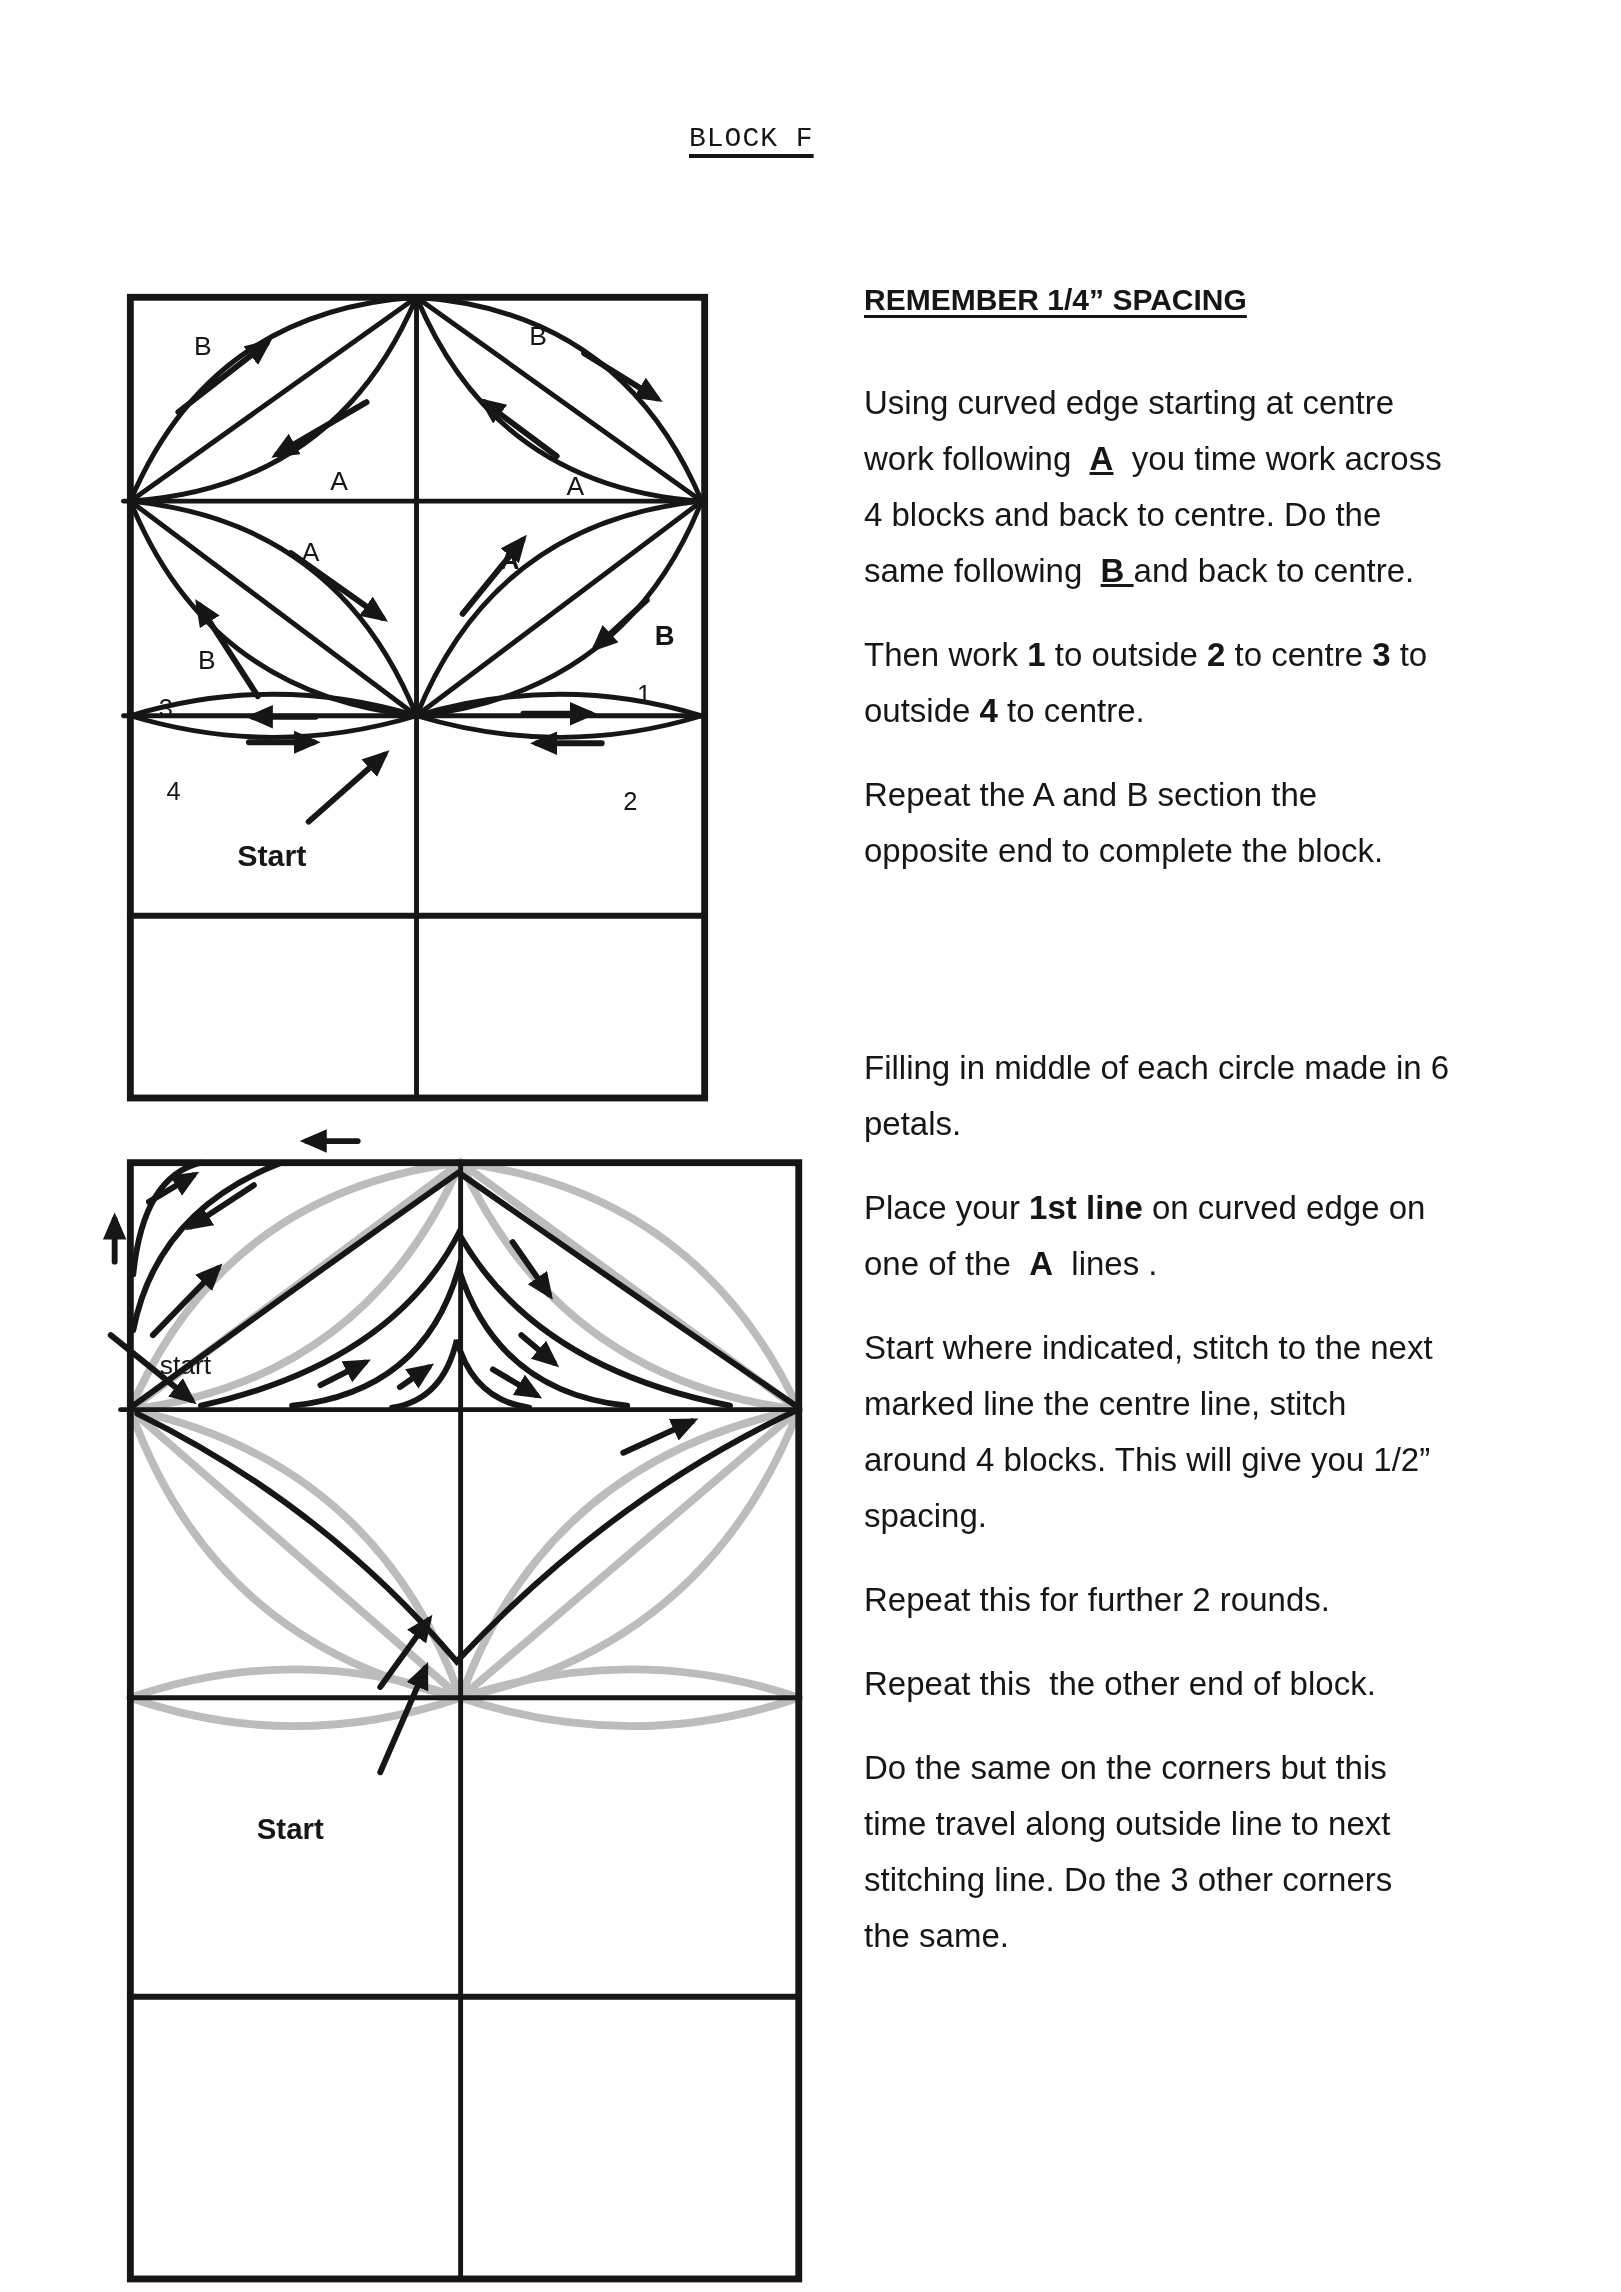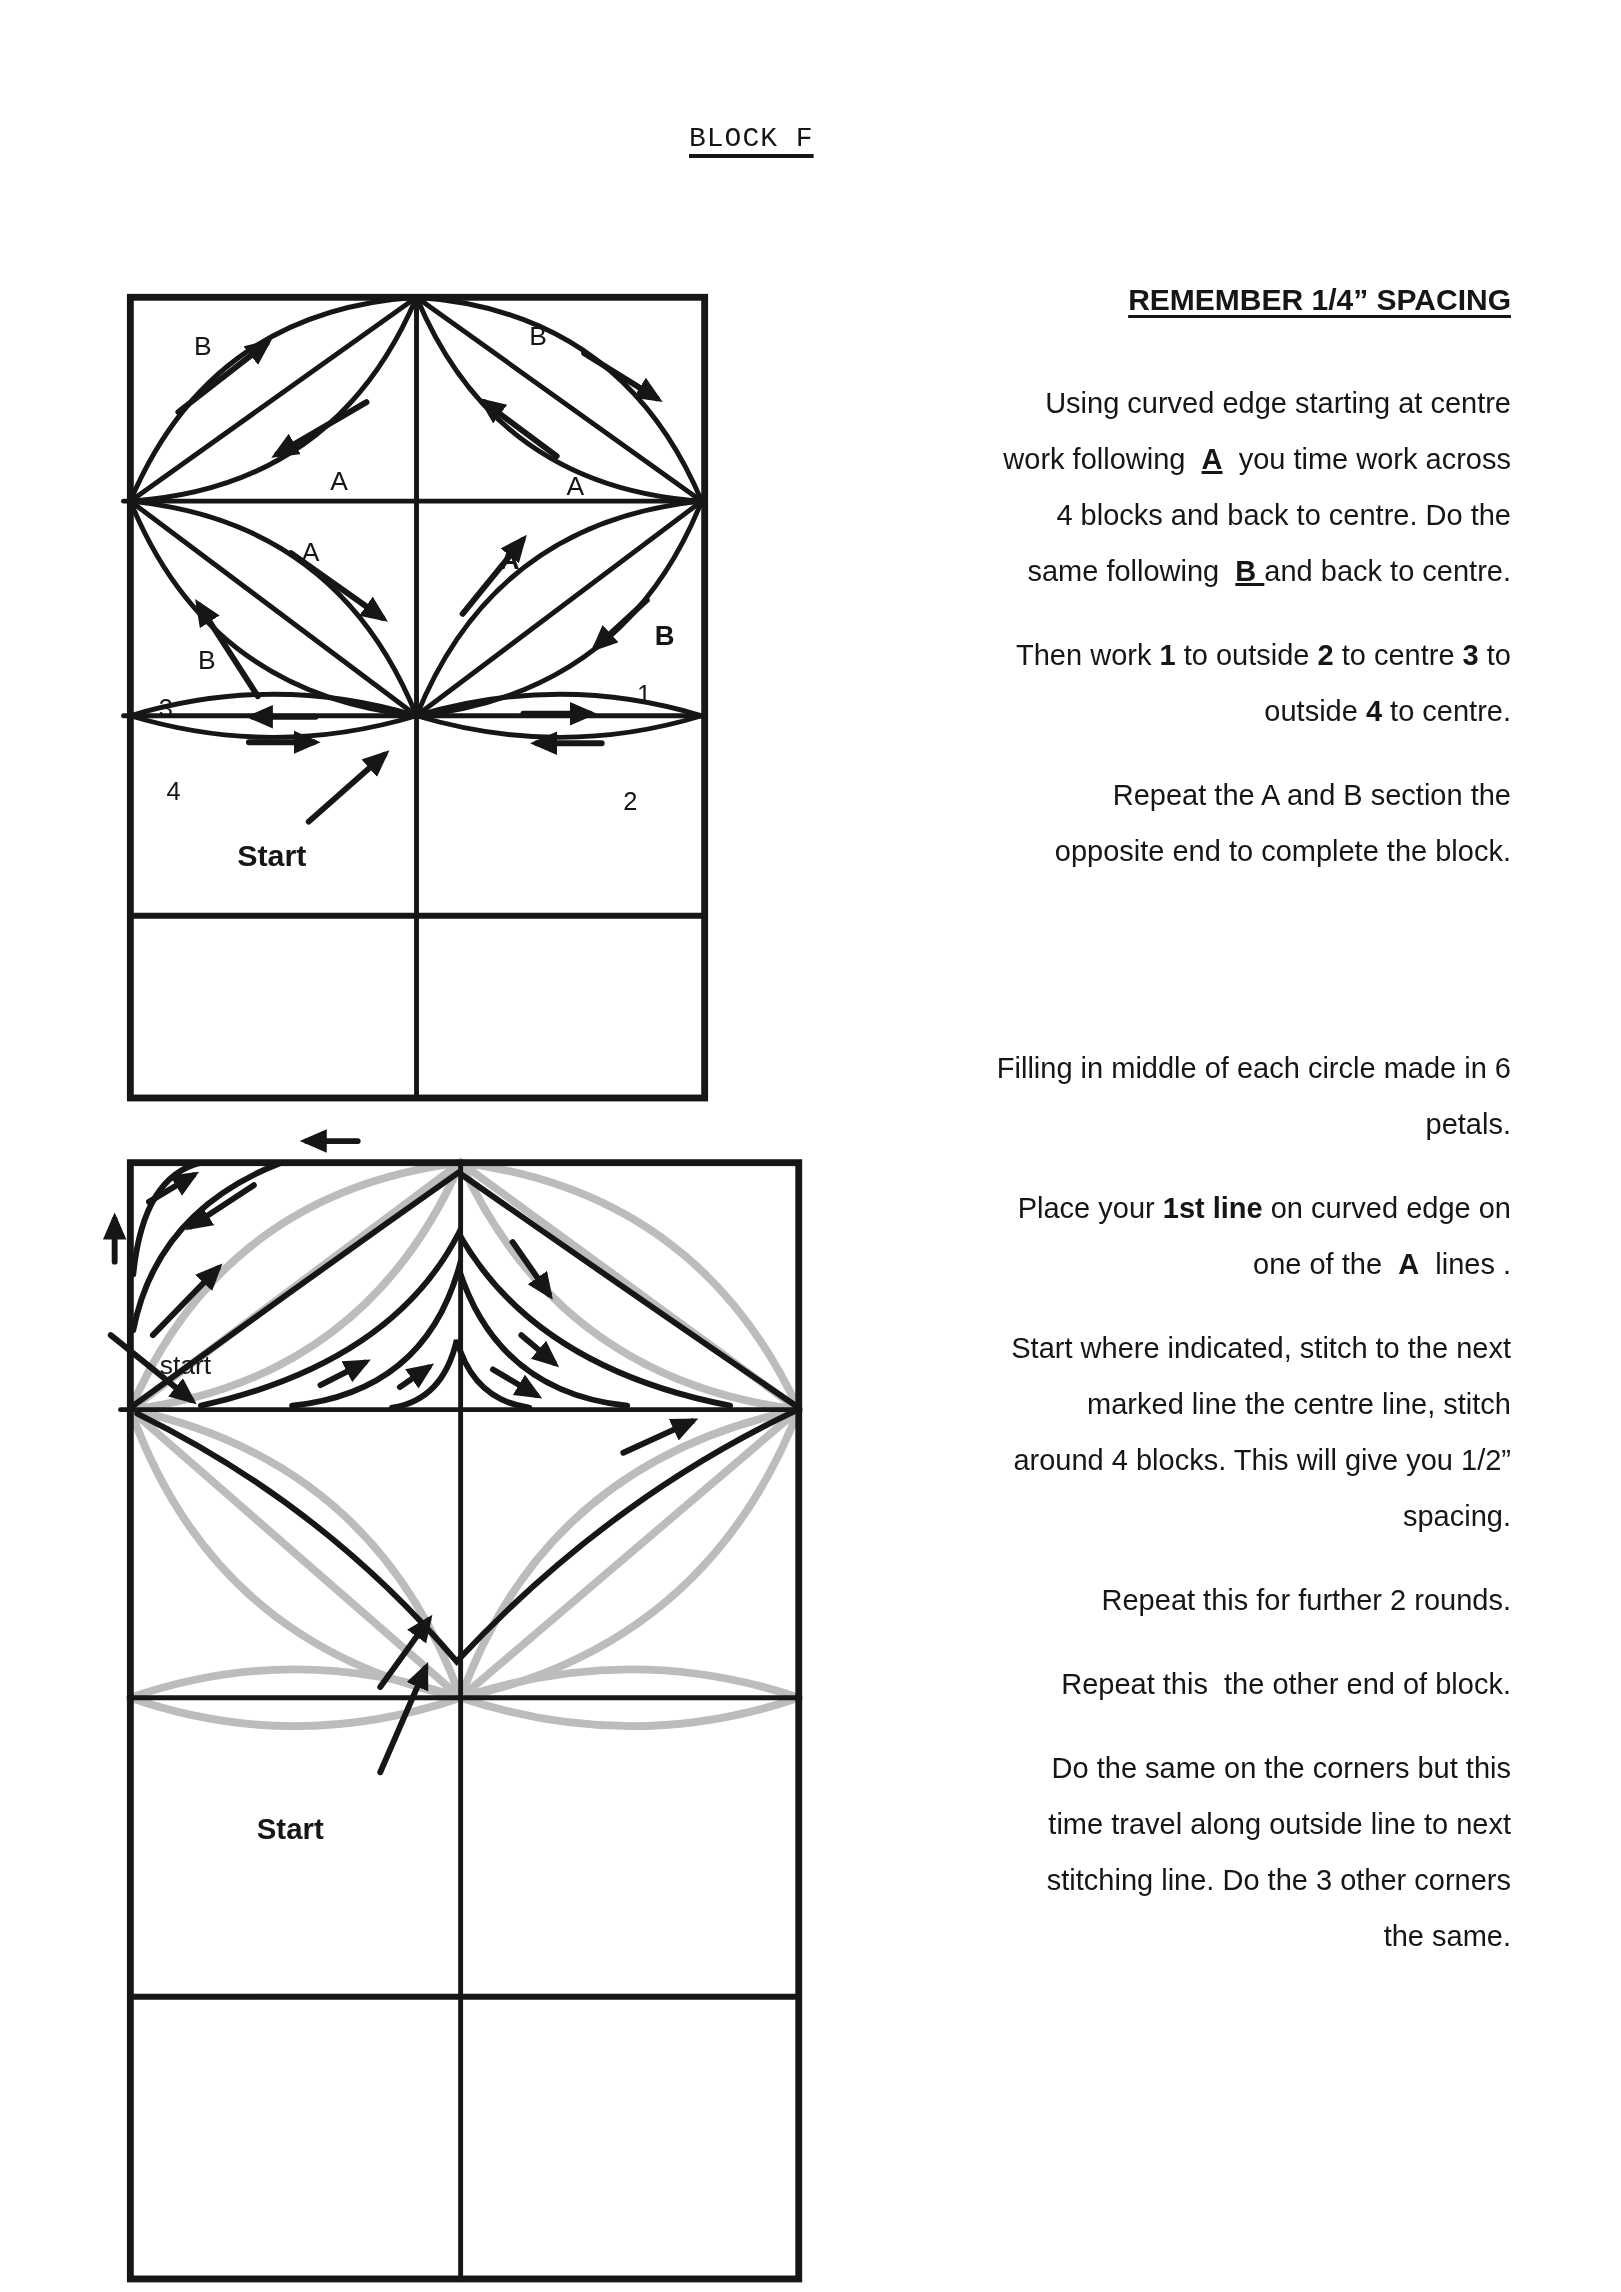--- a/index.html
+++ b/index.html
@@ -5,27 +5,27 @@
   html,body{margin:0;padding:0;}
   body{
     width:1621px;height:2293px;position:relative;background:#ffffff;
     font-family:"Liberation Sans",sans-serif;color:#161616;overflow:hidden;
   }
   .abs{position:absolute;}
   #page-title{
     left:689px;top:123px;font-size:28px;font-weight:400;letter-spacing:1px;
     text-decoration:underline;text-decoration-thickness:3.9px;text-underline-offset:7.8px;font-family:Liberation Mono, monospace;
   }
-  .col{width:647px;text-align:right;}
+  .col{width:647px;}
   .col .h{
     font-size:30px;font-weight:700;line-height:56px;
     text-decoration:underline;text-decoration-thickness:2.9px;text-underline-offset:4.9px;
     margin:0 0 47px 0;white-space:pre;
   }
-  .col p{margin:0 0 28px 0;font-size:29px;line-height:56px;}
+  .col p{margin:0 0 28px 0;font-size:33px;line-height:56px;}
   .ln{display:block;white-space:pre;}
   .bu{font-weight:700;text-decoration:underline;text-decoration-thickness:2.9px;}
   .b{font-weight:700;}
   svg text{font-family:"Liberation Sans",sans-serif;}
 </style>
 </head>
 <body>
 
 <svg class="abs" style="left:0;top:0" width="1621" height="2293" viewBox="0 0 1654 2339">
   <defs>

